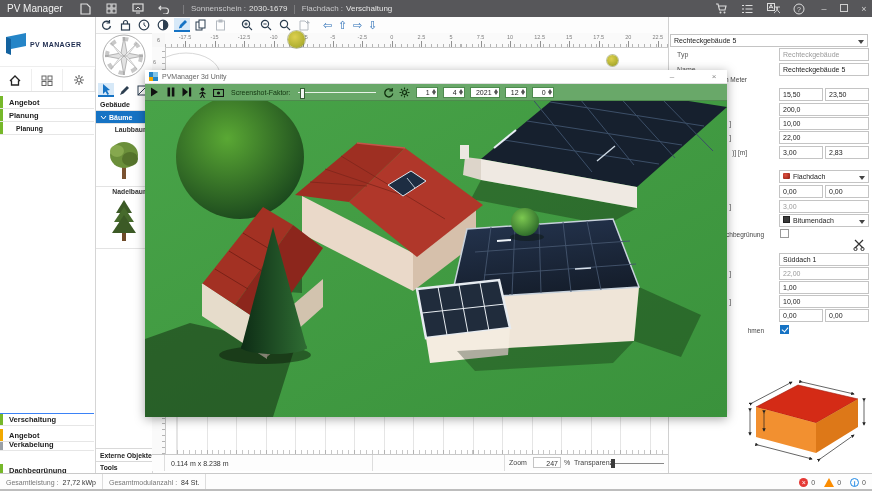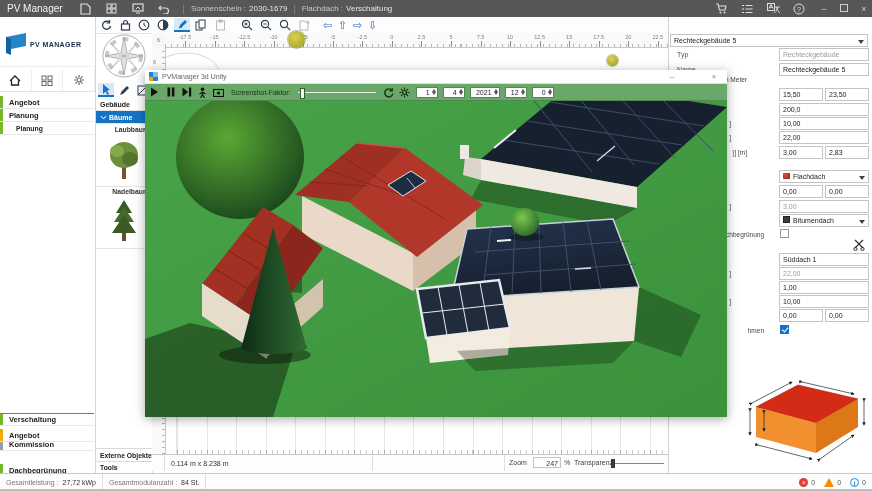--- a/index.html
+++ b/index.html
@@ -296,21 +296,21 @@
     <div class="nav-item nav-sub" style="top:105px;">
         <span class="bar bar-green"></span>
         <span>Planung</span>
       </div>
     <div class="nav-item" style="top:396px;border-top:1px solid #3b82f6;">
         <span class="bar bar-green"></span>
         <span>Verschaltung</span>
       </div>
     <div class="nav-item" style="top:421px;">
         <span class="bar bar-gray"></span>
-        <span>Kommission</span>
+        <span>Verkabelung</span>
       </div>
     <div class="nav-item" style="top:412px;">
         <span class="bar bar-amber"></span>
         <span>Angebot</span>
       </div>
     <div class="nav-item" style="top:447px;">
         <span class="bar bar-green"></span>
         <span>Dachbegrünung</span>
       </div>
   </aside>

